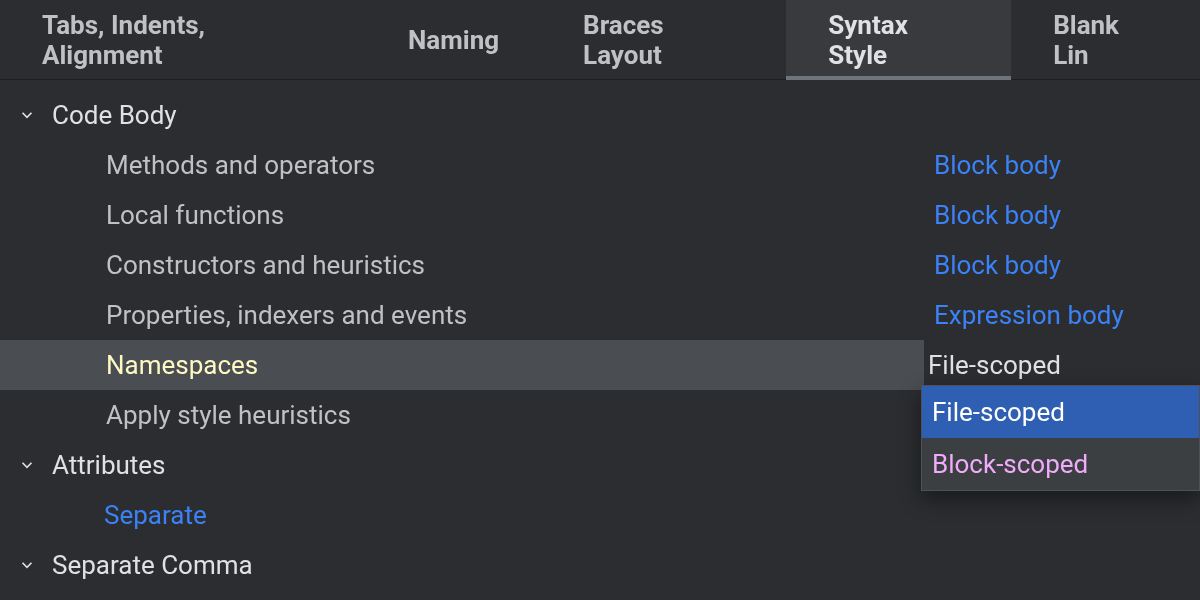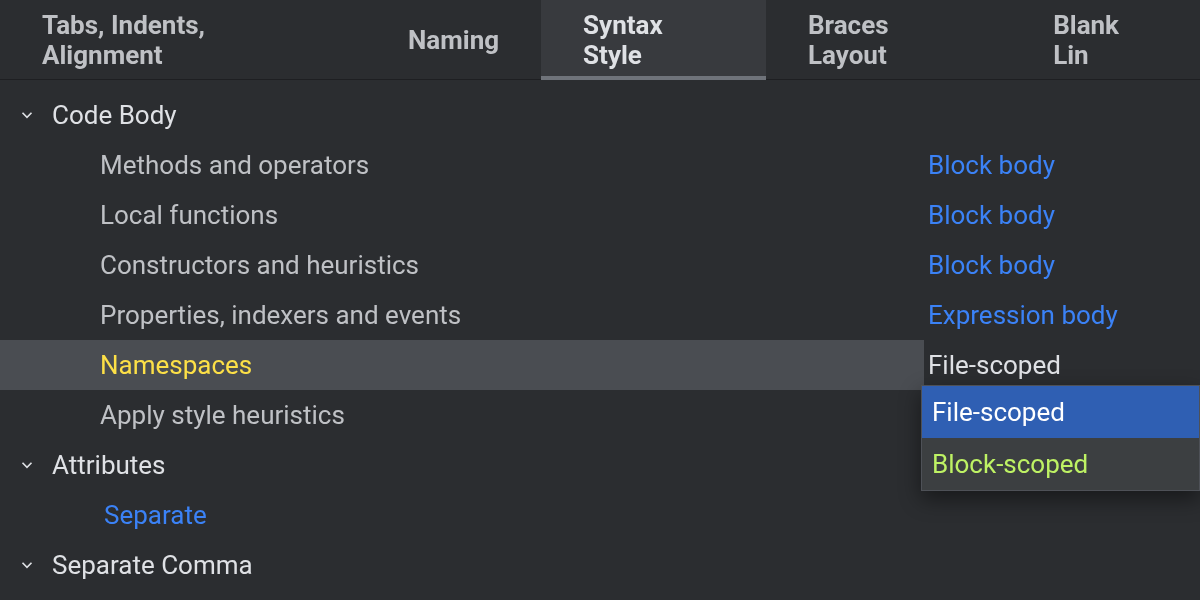--- a/index.html
+++ b/index.html
@@ -62,72 +62,73 @@
   }
   .group-label {
     color: #dfe1e5;
   }
   .item-row {
     padding-left: 100px;
   }
   .item-row .label {
     flex: 0 0 824px;
     color: #bfc1c5;
+    margin-left: 6px;
   }
   .item-row .value {
     color: #3b82f6;
     padding-left: 4px;
   }
   .item-row.highlight {
     padding-left: 0;
   }
   .item-row.highlight .hl-bg {
     display: flex;
     align-items: center;
     background: #4a4d52;
     height: 50px;
     margin-left: 0;
     padding-left: 100px;
     width: 924px;
   }
-  .item-row.highlight .hl-bg .label { flex: 0 0 824px; color: #fde047; }
+  .item-row.highlight .hl-bg .label { flex: 0 0 824px; color: #fef9c3; }
   .item-row.highlight .value-out {
     color: #dfe1e5;
     padding-left: 4px;
   }
   .dropdown {
     position: absolute;
     left: 921px;
     top: 305px;
     width: 279px;
     background: #3c3f41;
     border: 1px solid #4e5157;
     box-shadow: 0 8px 20px rgba(0,0,0,0.45);
   }
   .dropdown .option {
     height: 52px;
     display: flex;
     align-items: center;
     padding-left: 10px;
-    color: #bef264;
+    color: #f0abfc;
     cursor: pointer;
   }
   .dropdown .option.selected {
     background: #2f5fb3;
     color: #ffffff;
   }
 </style>
 </head>
 <body>
 
 <div class="tabbar">
   <div class="tab">Tabs, Indents, Alignment</div>
   <div class="tab">Naming</div>
+  <div class="tab">Braces Layout</div>
   <div class="tab active">Syntax Style</div>
-  <div class="tab">Braces Layout</div>
   <div class="tab">Blank Lin</div>
 </div>
 
 <div class="content">
 
   <div class="row group-row">
     <span class="expander">
       <svg class="chev" viewBox="0 0 24 24">
           <polyline points="6 9 12 15 18 9"></polyline>
         </svg>

